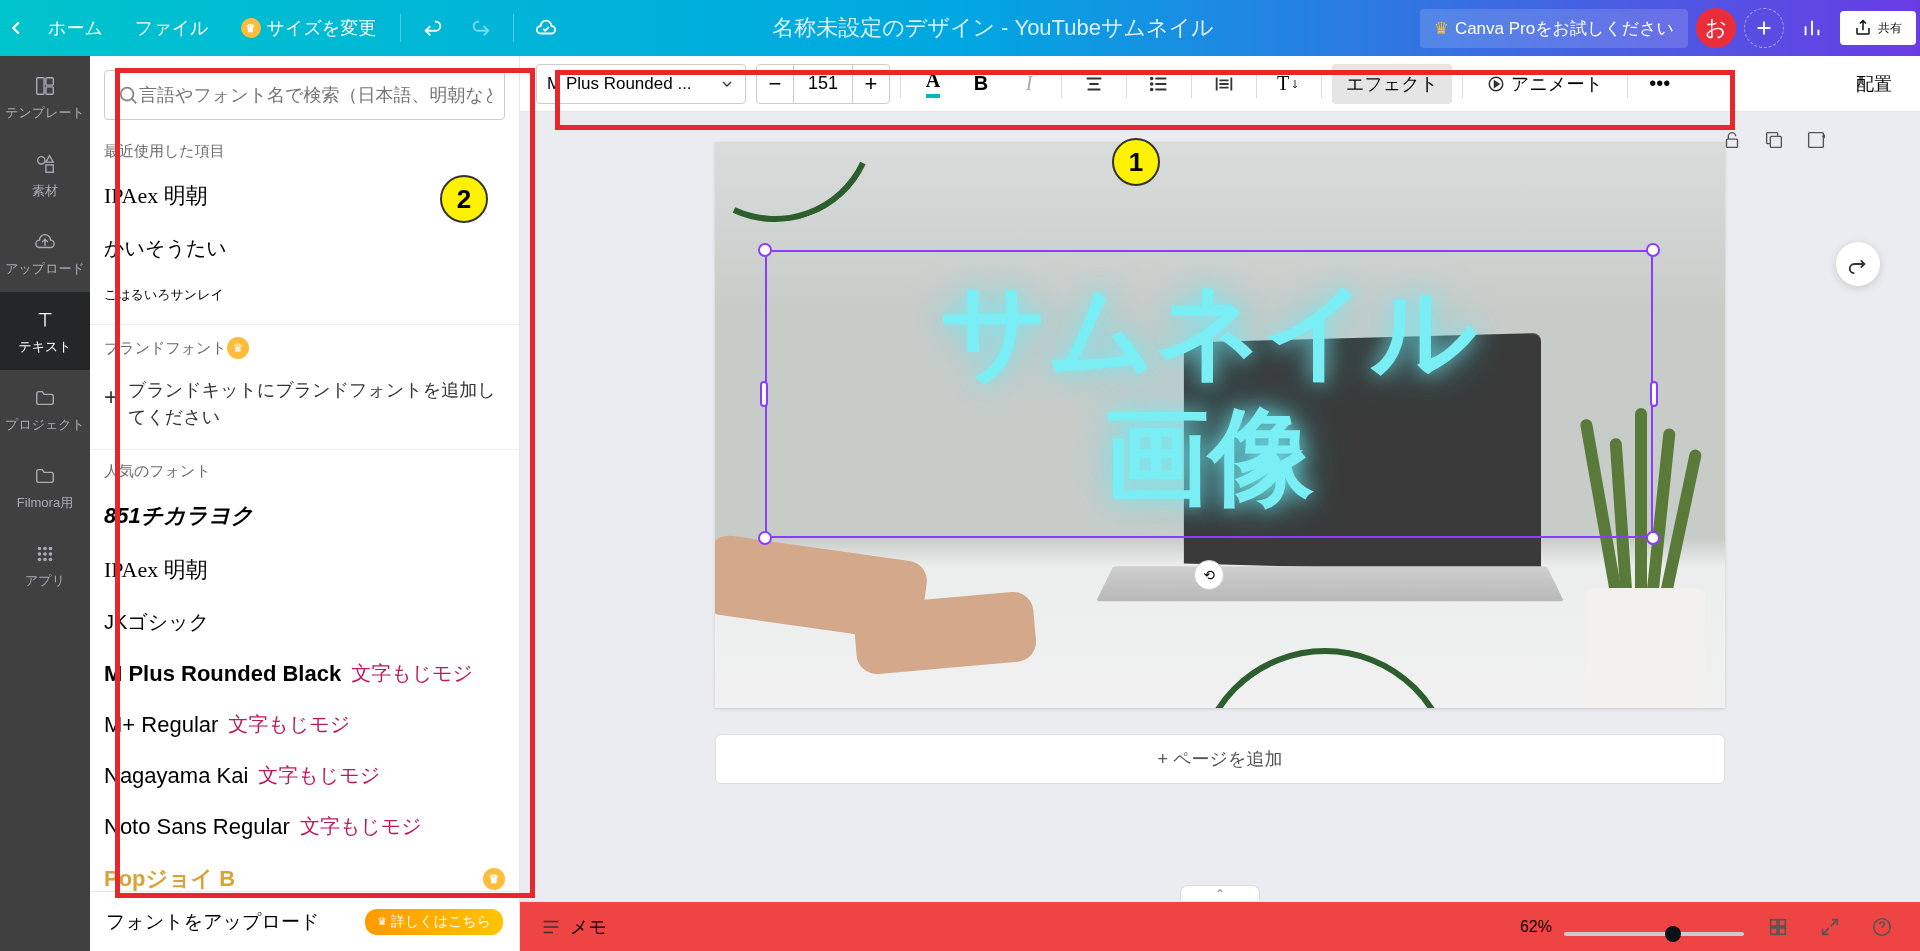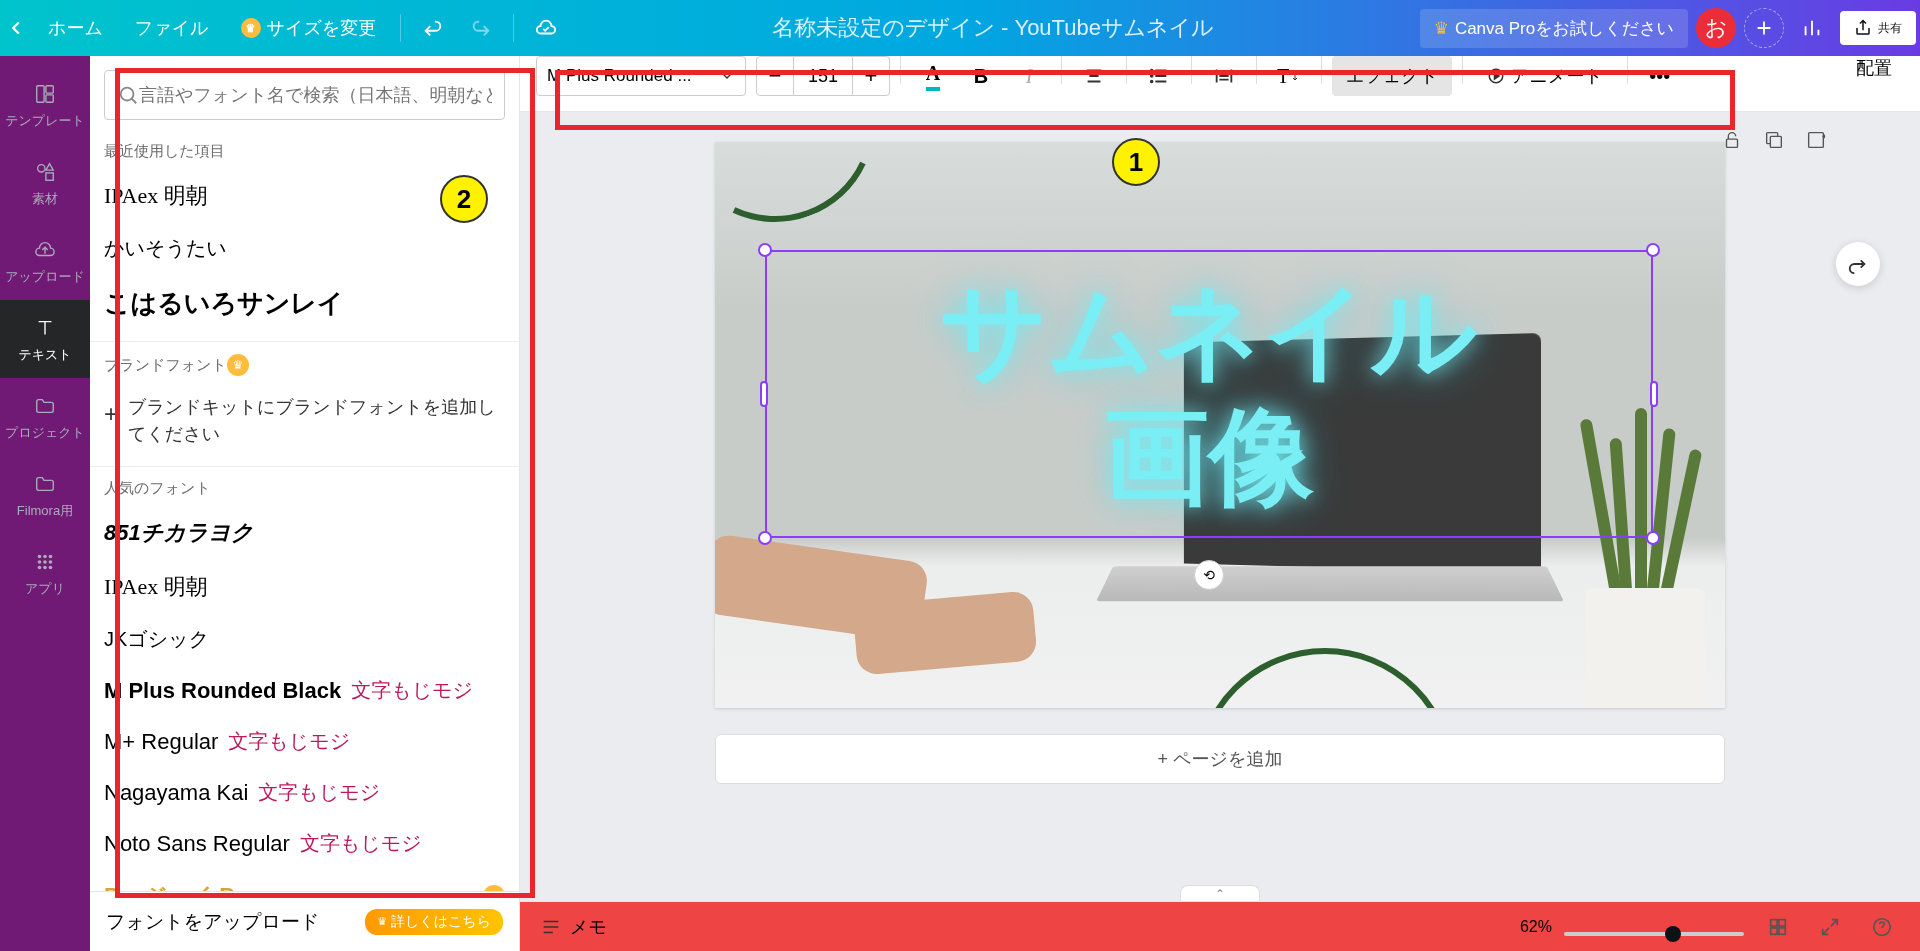--- a/index.html
+++ b/index.html
@@ -10,21 +10,21 @@
 .topbar .resize{display:flex;align-items:center;gap:6px}
 .topbar .crown{width:20px;height:20px;background:#fdbc39;border-radius:50%;display:flex;align-items:center;justify-content:center;font-size:11px;color:#fff;font-weight:bold}
 .topbar .sep{width:1px;height:28px;background:rgba(255,255,255,0.3);margin:0 4px}
 .topbar .iconbtn{width:40px;height:40px;display:flex;align-items:center;justify-content:center;cursor:pointer;border-radius:4px}
 .topbar .title{flex:1;text-align:center;font-size:22px;color:rgba(255,255,255,0.85)}
 .topbar .pro-btn{background:rgba(255,255,255,0.15);padding:8px 14px;border-radius:4px;font-size:17px;display:flex;align-items:center;gap:6px;cursor:pointer}
 .topbar .avatar{width:40px;height:40px;border-radius:50%;background:#eb2d3a;display:flex;align-items:center;justify-content:center;font-size:22px;color:#fff}
 .topbar .plus-circ{width:40px;height:40px;border-radius:50%;border:1px dashed rgba(255,255,255,0.5);display:flex;align-items:center;justify-content:center;cursor:pointer}
 .topbar .share{background:#fff;color:#0d1216;padding:8px 14px;border-radius:4px;font-size:12px;display:flex;align-items:center;gap:6px;cursor:pointer;font-weight:500}
 .main{display:flex;height:calc(100% - 56px)}
-.nav{width:90px;background:#701a75;color:#ababb8;display:flex;flex-direction:column;padding-top:10px}
+.nav{width:90px;background:#404040;color:#ababb8;display:flex;flex-direction:column;padding-top:2px}
 .nav-item{width:100%;height:78px;display:flex;flex-direction:column;align-items:center;justify-content:center;gap:4px;cursor:pointer;font-size:13px}
 .nav-item.active{background:#252627;color:#fff}
 .nav-icon{width:28px;height:28px;display:flex;align-items:center;justify-content:center}
 .panel{width:430px;background:#fff;display:flex;flex-direction:column;height:100%;border-right:1px solid #e5e5e5}
 .panel-red{position:absolute;border:5px solid #e8262c;top:68px;left:115px;width:420px;height:830px;pointer-events:none;z-index:50}
 .toolred{position:absolute;border:5px solid #e8262c;top:70px;left:555px;width:1180px;height:60px;pointer-events:none;z-index:50}
 .annot{position:absolute;width:48px;height:48px;border-radius:50%;background:#fff200;border:2px solid #333;display:flex;align-items:center;justify-content:center;font-size:26px;font-weight:bold;z-index:60}
 .a1{top:138px;left:1112px}
 .a2{top:175px;left:440px}
 .search-box{margin:14px 14px 10px;border:1px solid #ccc;border-radius:4px;height:50px;display:flex;align-items:center;padding:0 12px}
@@ -33,21 +33,21 @@
 .section-label{font-size:15px;color:#6b6b6b;margin:12px 0 8px}
 .section-label.flex{display:flex;align-items:center}
 .font-item{padding:12px 0;font-size:22px;cursor:pointer;display:flex;align-items:center;gap:10px}
 .font-item .sample{color:#be185d;font-size:20px}
 .brand-add{display:flex;align-items:flex-start;gap:10px;padding:10px 0;font-size:18px;color:#333;line-height:1.5;cursor:pointer}
 .brand-add .plus{font-size:24px;margin-top:2px}
 .panel-footer{border-top:1px solid #e5e5e5;height:60px;display:flex;align-items:center;justify-content:space-between;padding:0 16px}
 .panel-footer .upload{font-size:19px}
 .panel-footer .detail{background:linear-gradient(90deg,#ff9a00,#ffc400);color:#fff;padding:4px 12px;border-radius:12px;font-size:14px;display:flex;align-items:center;gap:4px}
 .editor{flex:1;display:flex;flex-direction:column;background:#ebecf0;position:relative}
-.toolbar{height:56px;background:#fff;display:flex;padding:0 16px;gap:4px;border-bottom:1px solid #e5e5e5}
+.toolbar{height:56px;background:#fff;display:flex;align-items:center;padding:0 16px;gap:4px;border-bottom:1px solid #e5e5e5}
 .font-sel{width:210px;height:40px;border:1px solid #ccc;border-radius:4px;display:flex;align-items:center;justify-content:space-between;padding:0 10px;cursor:pointer;font-size:17px}
 .size-group{display:flex;align-items:center;border:1px solid #ccc;border-radius:4px;height:40px;margin-left:6px}
 .size-btn{width:36px;height:100%;display:flex;align-items:center;justify-content:center;cursor:pointer;font-size:22px}
 .size-val{width:60px;text-align:center;border-left:1px solid #ccc;border-right:1px solid #ccc;height:100%;display:flex;align-items:center;justify-content:center;font-size:18px}
 .tbbtn{width:44px;height:40px;display:flex;align-items:center;justify-content:center;cursor:pointer;border-radius:4px;font-size:20px}
 .tbbtn.wtext{width:auto;padding:0 14px;font-size:18px}
 .tbbtn.active{background:#e5e5e5}
 .tbsep{width:1px;height:28px;background:#ddd;margin:0 6px}
 .toolbar .right{margin-left:auto;font-size:18px;cursor:pointer;padding:0 12px}
 .canvas-area{flex:1;display:flex;flex-direction:column;align-items:center;padding:30px 20px 10px;position:relative;overflow:auto}
@@ -220,21 +220,21 @@
       <svg viewBox="0 0 24 24" fill="none" stroke="#888" stroke-width="2">
           <circle cx="11" cy="11" r="7"></circle>
           <path d="M21 21l-5-5"></path>
         </svg>
       <input placeholder="言語やフォント名で検索（日本語、明朝など" style="">
     </div>
     <div class="font-list">
       <div class="section-label">最近使用した項目</div>
       <div class="font-item serif">IPAex 明朝</div>
       <div class="font-item" style="font-size:20px">かいそうたい</div>
-      <div class="font-item" style="font-weight:700;font-size:26px">こはるいろサンレイ</div>
+      <div class="font-item" style="font-weight:400;font-size:13px">こはるいろサンレイ</div>
       <hr style="border:none;border-top:1px solid #eee;margin:8px -14px">
       <div class="section-label flex">
           <span>ブランドフォント</span>
           <span class="crown" style="width:22px;height:22px;background:#fdbc39;border-radius:50%;display:inline-flex;align-items:center;justify-content:center;color:#fff;font-size:12px">♛</span>
         </div>
       <div class="brand-add">
           <span class="plus">+</span>
           <span>ブランドキットにブランドフォントを追加してください</span>
         </div>
       <hr style="border:none;border-top:1px solid #eee;margin:8px -14px">

